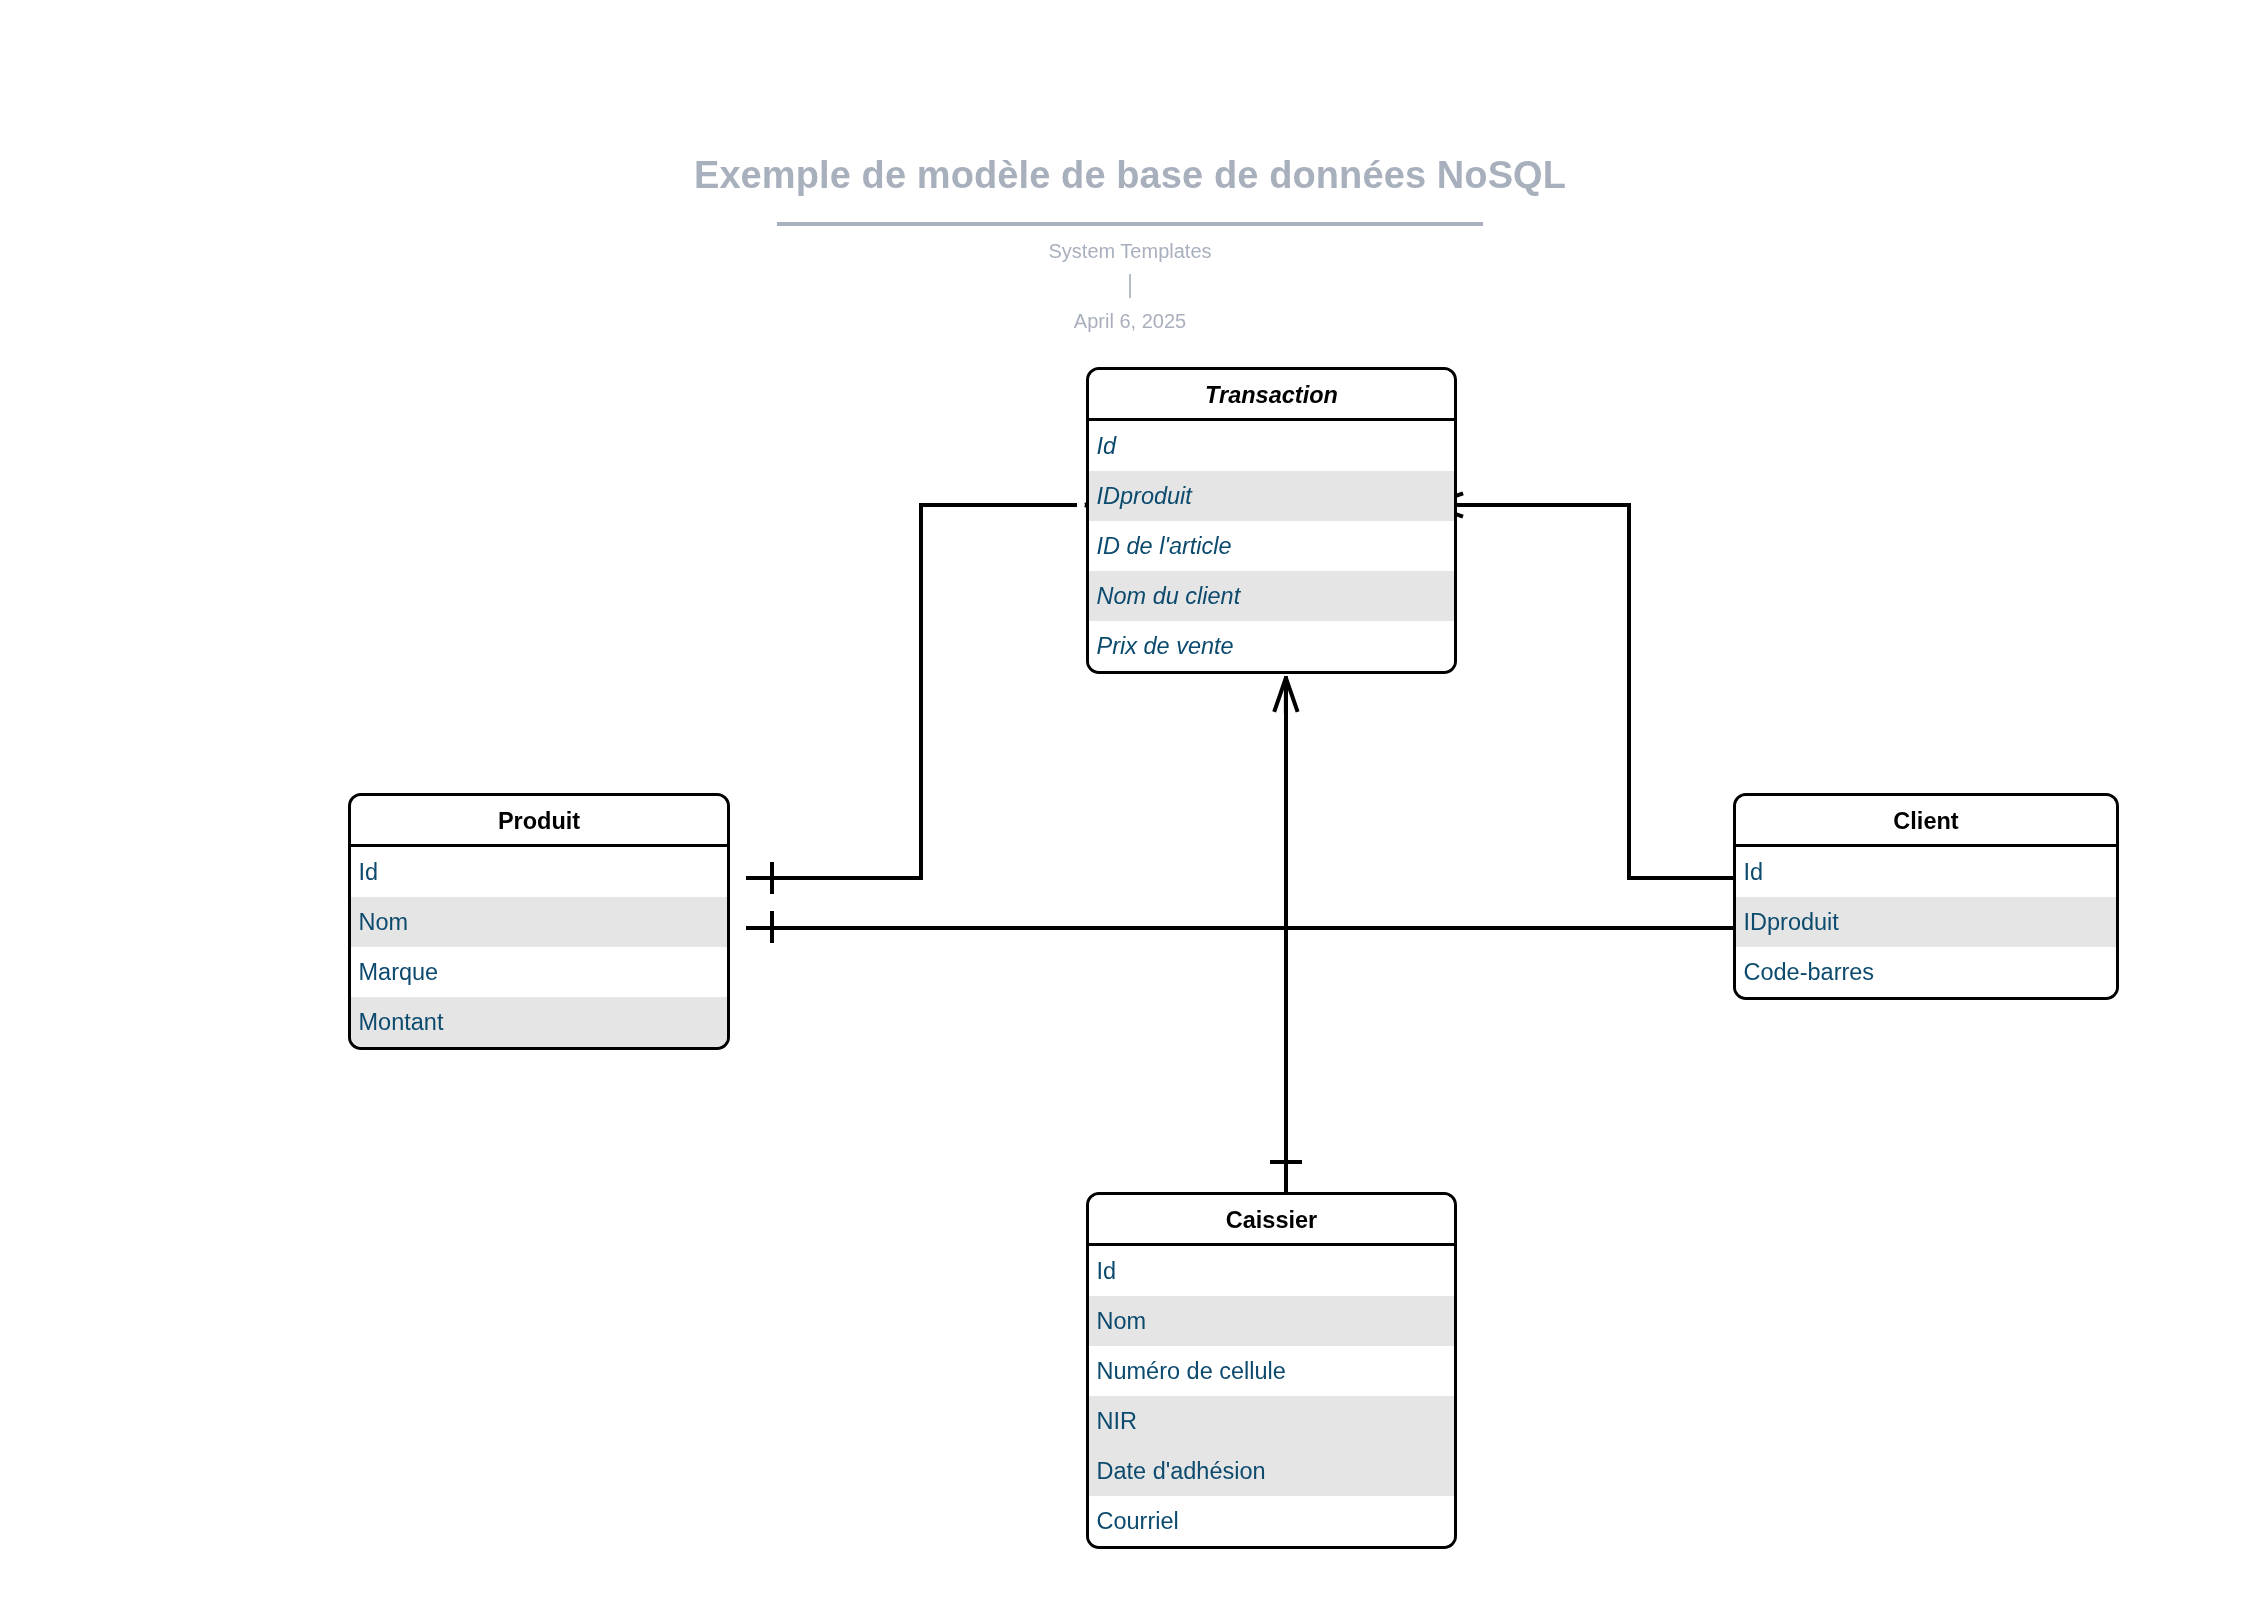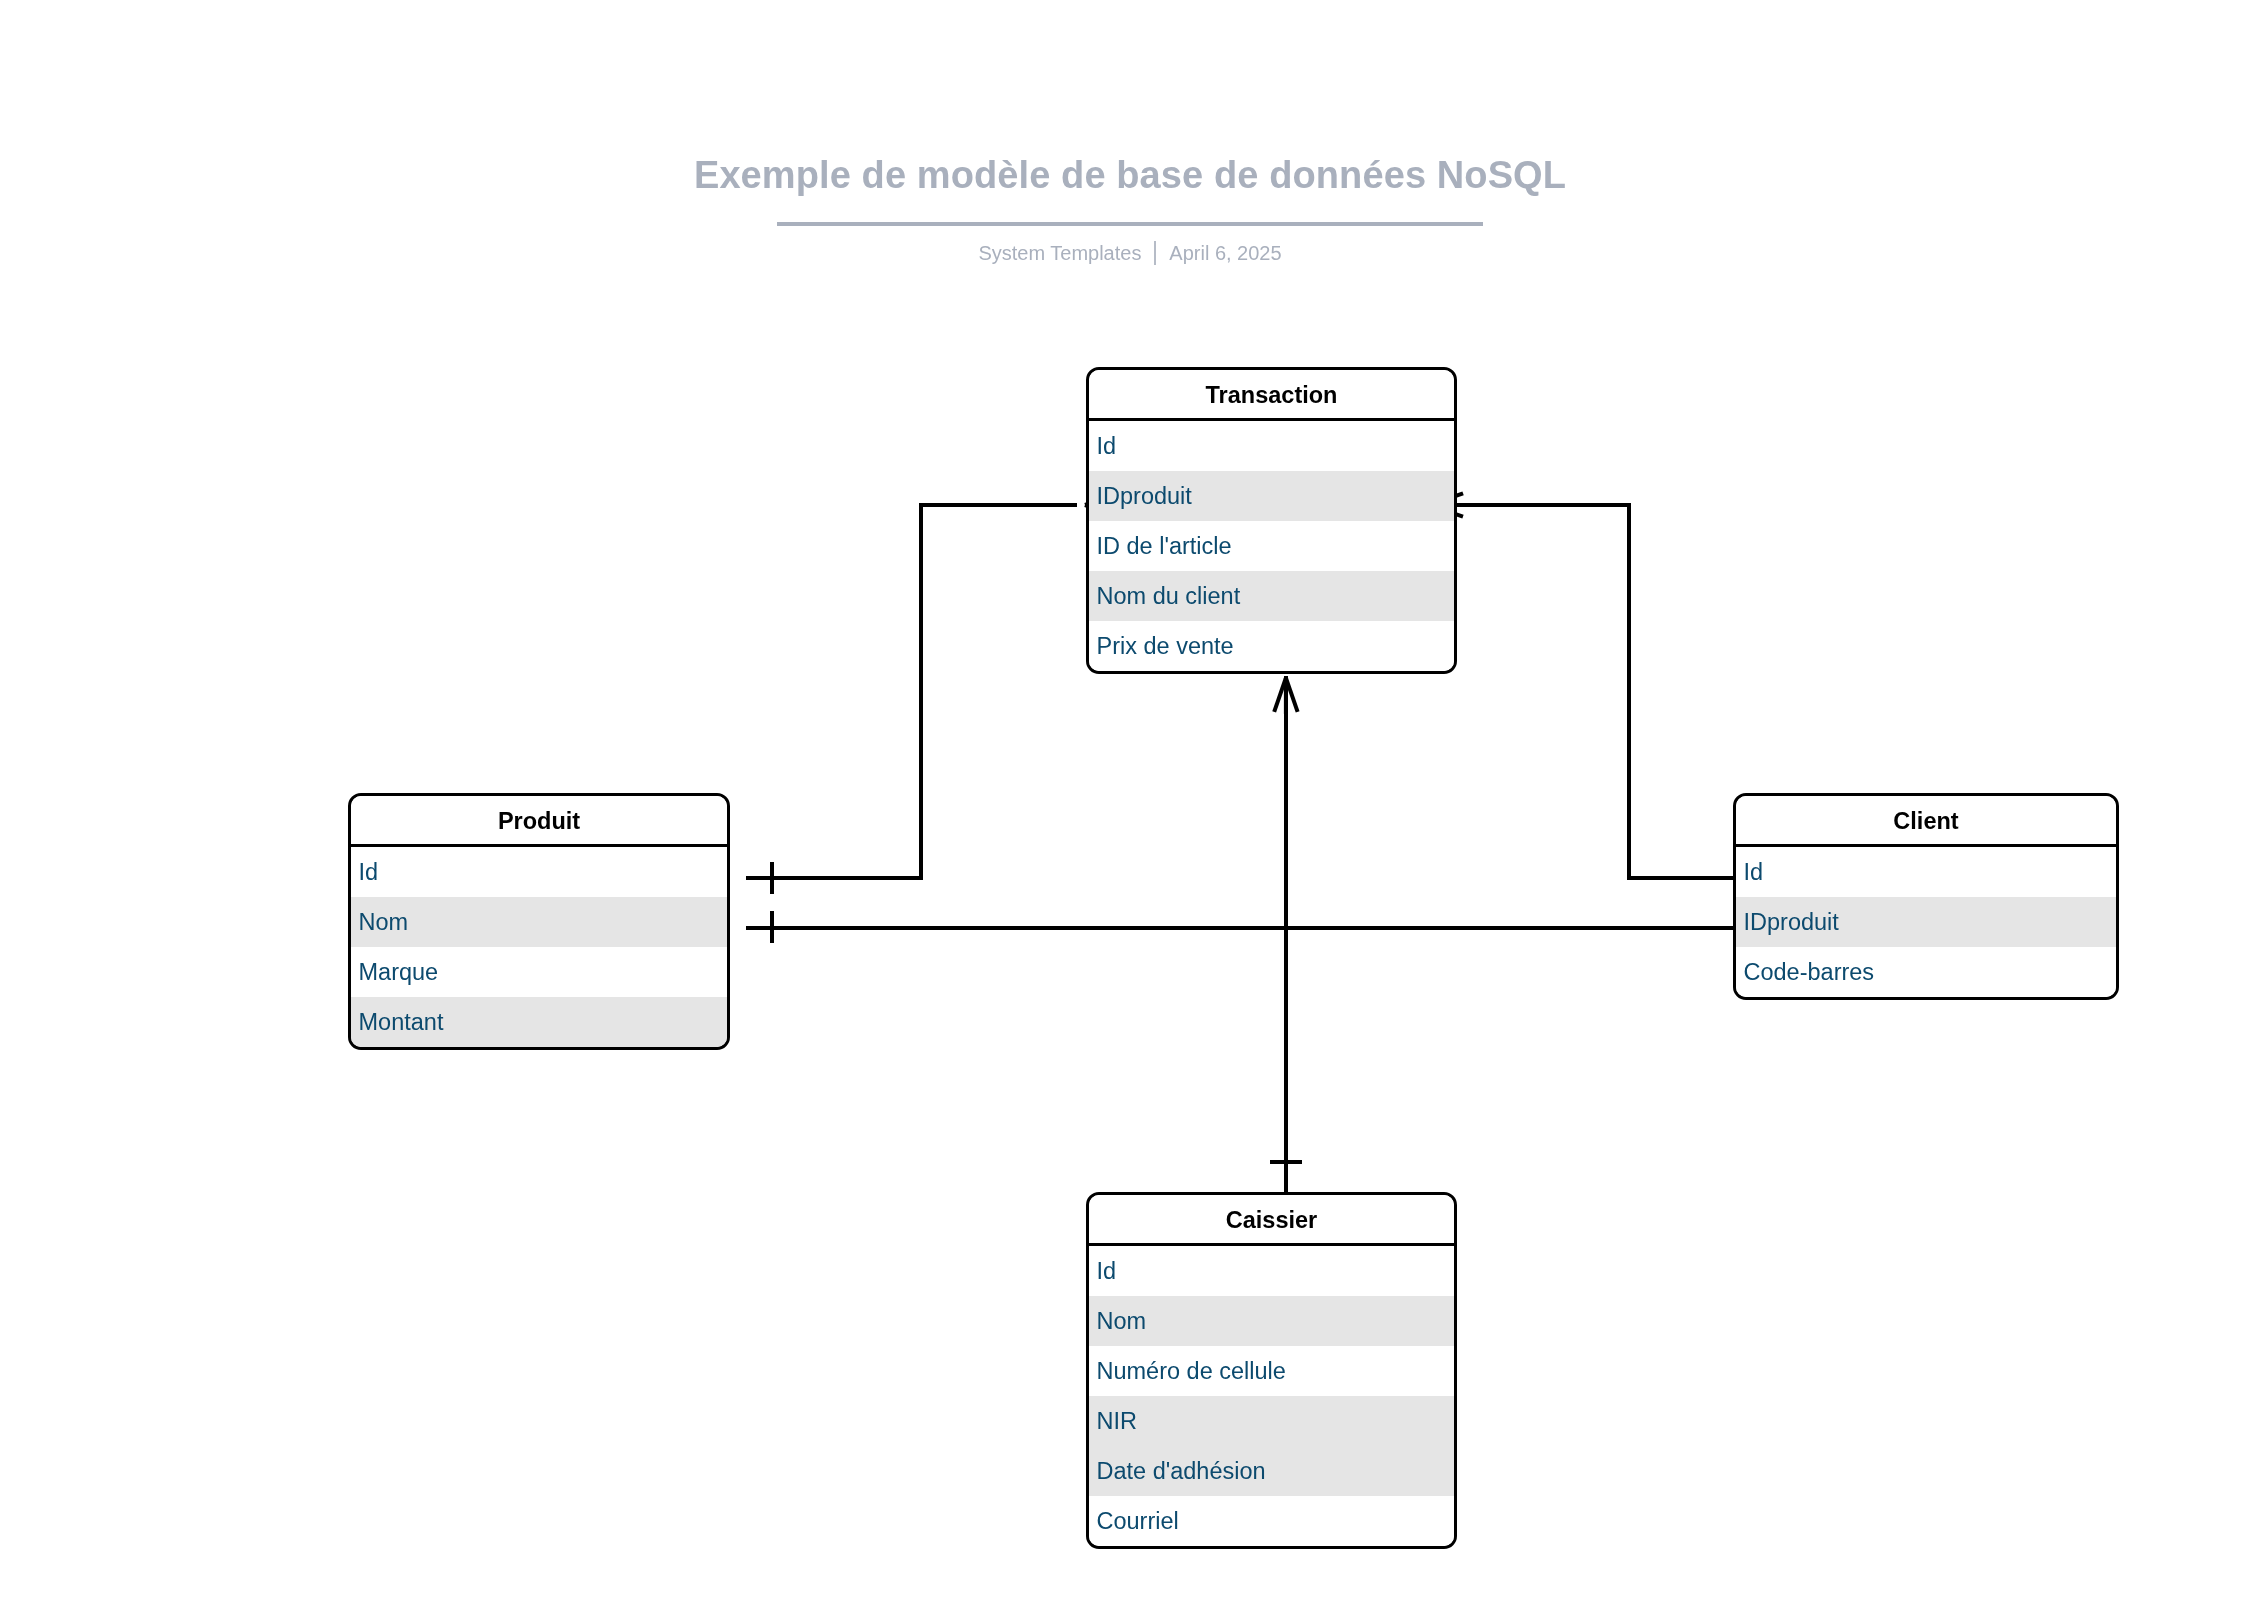--- a/index.html
+++ b/index.html
@@ -45,20 +45,21 @@
   }
   .doc-subline {
     margin-top: 15px;
     font-size: 20px;
     color: #a9b0bd;
     display: flex;
     justify-content: center;
     align-items: center;
     gap: 13px;
     line-height: 1;
+    flex-direction: column;
   }
   .sub-sep {
     display: inline-block;
     width: 1.9px;
     height: 24.5px;
     background: #b6bcc7;
   }
 
   
   .entity {
@@ -176,21 +177,21 @@
   </div>
 
   <div class="line v" style="left:1284px; top:676px; height:516px;"></div>
   <div class="crow down" style="left:1286px; top:676px;">
     <span></span>
       <span></span>
       <span></span>
   </div>
   <div class="tick-h" style="left:1270px; top:1160px;"></div>
 
-  <div class="entity" style="left:1086px; top:367px; width:371px;">
+  <div class="entity" style="left:1086px; top:367px; width:371px;font-style:italic;">
     <div class="entity-title">Transaction</div>
     <div class="attr-list">
       <div class="attr">Id</div>
       <div class="attr alt">IDproduit</div>
       <div class="attr">ID de l'article</div>
       <div class="attr alt">Nom du client</div>
       <div class="attr">Prix de vente</div>
     </div>
   </div>
 

